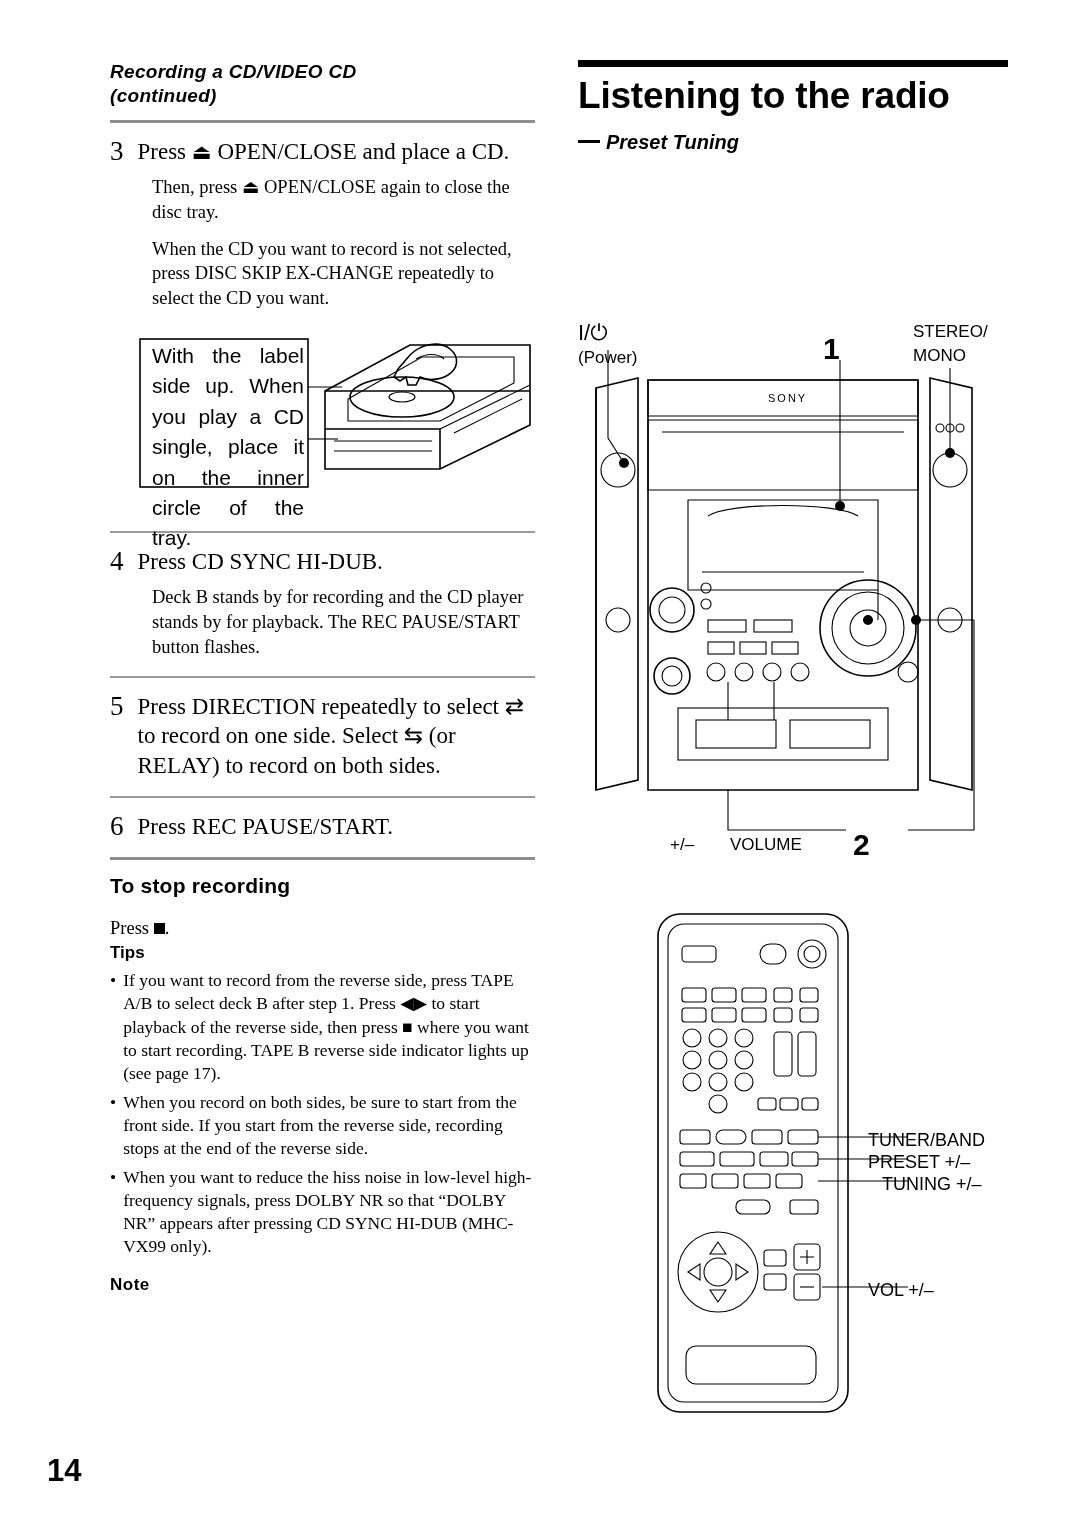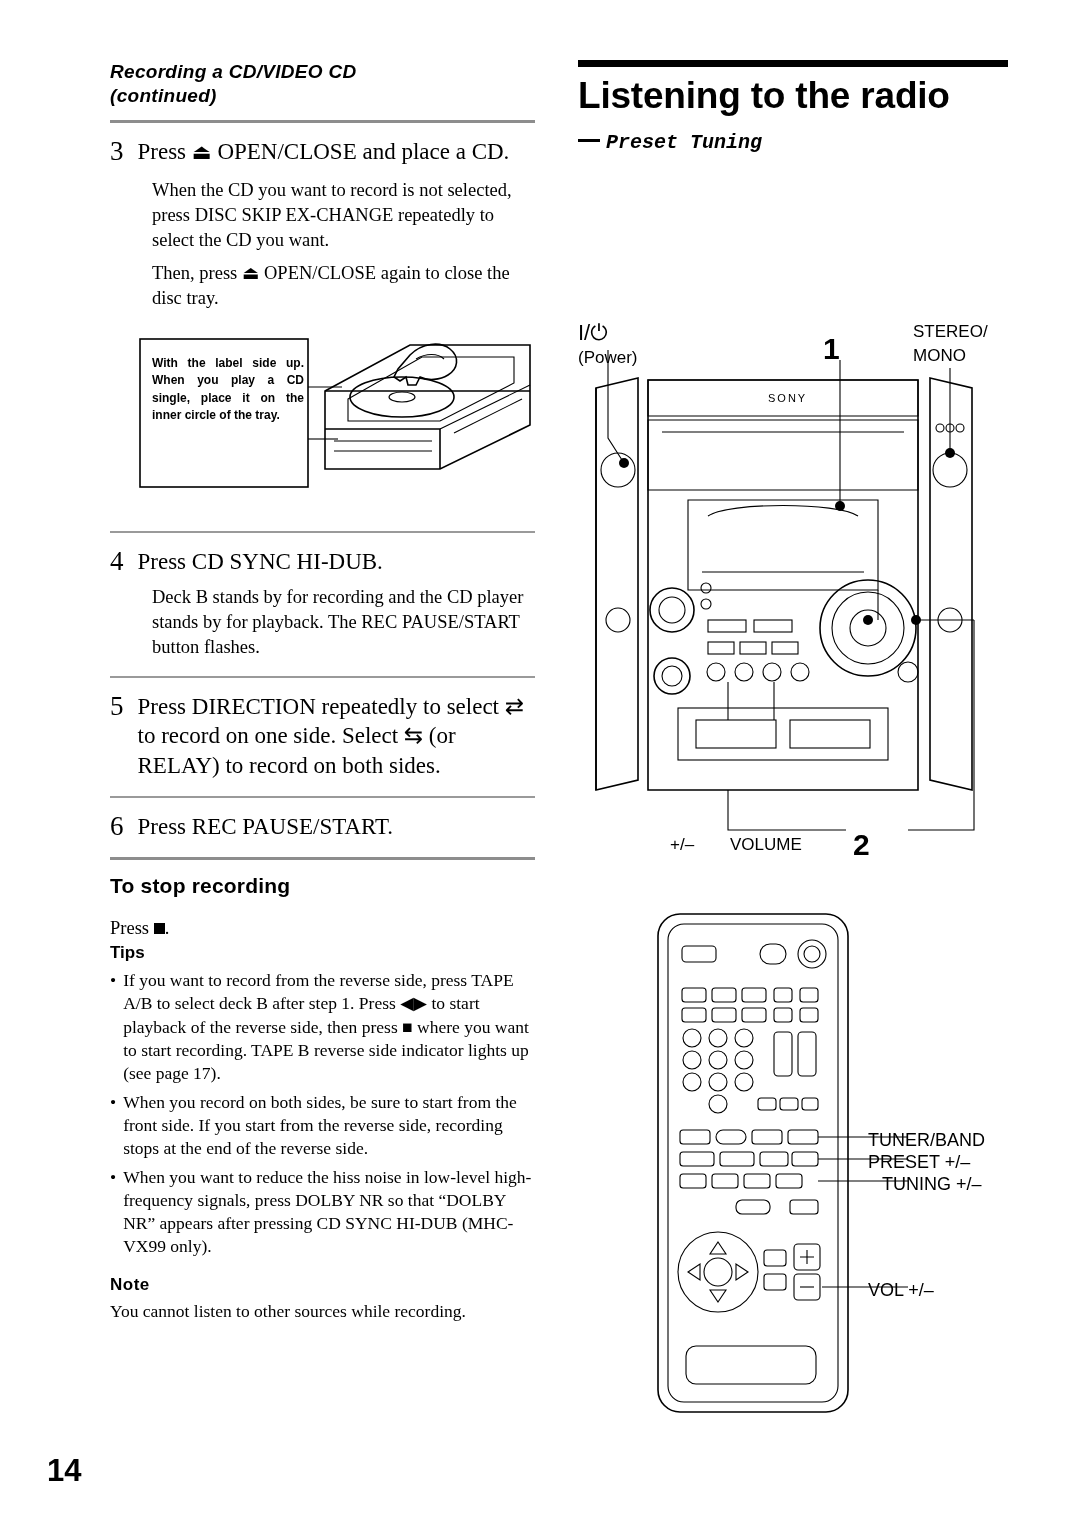--- a/index.html
+++ b/index.html
@@ -27,34 +27,33 @@
 
   .step{display:flex;gap:14px;align-items:flex-start;margin-bottom:4px;}
   .step .num{font-size:27px;line-height:1.05;font-family:"Liberation Serif",serif;}
   .step .txt{font-size:23px;line-height:1.28;}
   .body{font-size:18.5px;line-height:1.34;margin:9px 0 0 42px;}
   .body.p2{margin-top:12px;}
 
   
   .fig-wrap{position:relative;height:190px;margin:18px 0 0 0;}
   .cap{
-    position:absolute;left:42px;top:26px;width:152px;
+    position:absolute;left:42px;top:12px;width:152px;
     font-family:"Liberation Sans", sans-serif;
-    font-size:12px;line-height:1.45;
+    font-size:21px;line-height:1.45;
     text-align:justify;
-    font-weight:bold;
   }
 
   h1{
     font-family:"Liberation Sans", sans-serif;
     font-weight:bold;font-size:37px;margin:0;letter-spacing:-.2px;
   }
   .h1rule{height:7px;background:#000;margin-bottom:8px;}
   .sub{
-    font-family:Liberation Mono, monospace;
+    font-family:Liberation Sans, sans-serif;
     font-style:italic;font-weight:bold;font-size:20px;margin-top:14px;
   }
   .dash{display:inline-block;width:22px;height:3px;background:#000;vertical-align:middle;margin-right:6px;margin-bottom:4px;}
   .rtext{font-size:19.5px;line-height:1.36;margin-top:22px;}
 
   .subhead{
     font-family:"Liberation Sans", sans-serif;
     font-weight:bold;font-size:21px;margin:6px 0 20px 0;letter-spacing:.2px;
   }
   .tips-h{font-family:"Liberation Sans", sans-serif;font-weight:bold;font-size:17px;margin-top:4px;}
@@ -84,22 +83,22 @@
       <span>(continued)</span>
     </div>
     <div class="rule"></div>
 
     <div class="step">
       <div class="num">3</div>
       <div class="txt">
         <span>Press </span><span style="font-size:21px">⏏</span><span> OPEN/CLOSE and place a CD.</span>
       </div>
     </div>
+    <div class="body">Then, press ⏏ OPEN/CLOSE again to close the disc tray.</div>
     <div class="body p2">When the CD you want to record is not selected, press DISC SKIP EX-CHANGE repeatedly to select the CD you want.</div>
-    <div class="body">Then, press ⏏ OPEN/CLOSE again to close the disc tray.</div>
 
     <div class="fig-wrap">
       <div class="cap">With the label side up. When you play a CD single, place it on the inner circle of the tray.</div>
       <svg width="425" height="190" viewBox="0 0 425 190">
 
         <rect x="30" y="10" width="168" height="148" class="stroke"></rect>
 
         <path d="M198 58 L232 58" class="thinstroke"></path>
         <path d="M198 110 L228 110" class="thinstroke"></path>
 
@@ -160,21 +159,20 @@
     <div class="bullet">
         <span class="dot">•</span>
         <span>When you record on both sides, be sure to start from the front side. If you start from the reverse side, recording stops at the end of the reverse side.</span>
       </div>
     <div class="bullet">
         <span class="dot">•</span>
         <span>When you want to reduce the hiss noise in low-level high-frequency signals, press DOLBY NR so that “DOLBY NR” appears after pressing CD SYNC HI-DUB (MHC-VX99 only).</span>
       </div>
 
     <div class="note-h">Note</div>
-    <div class="note-b">You cannot listen to other sources while recording.</div>
   </div>
 
   <div class="col-right">
     <div class="h1rule"></div>
     <h1>Listening to the radio</h1>
     <div class="sub">
       <span class="dash"></span><span>Preset Tuning</span>
     </div>
   </div>
 

